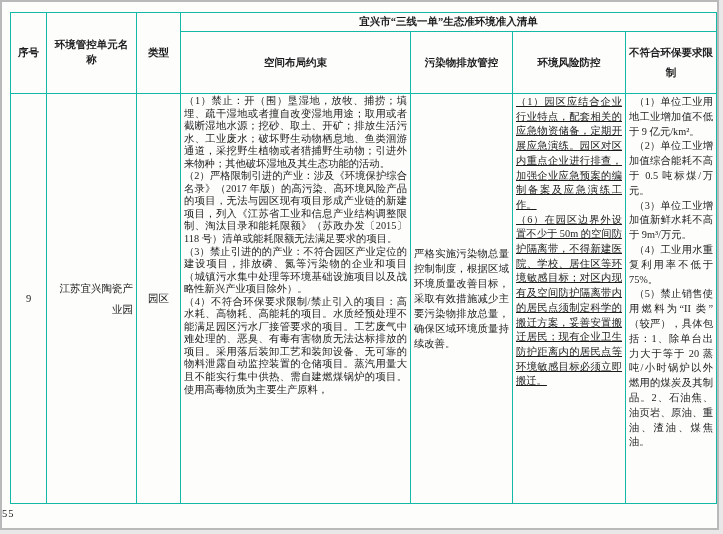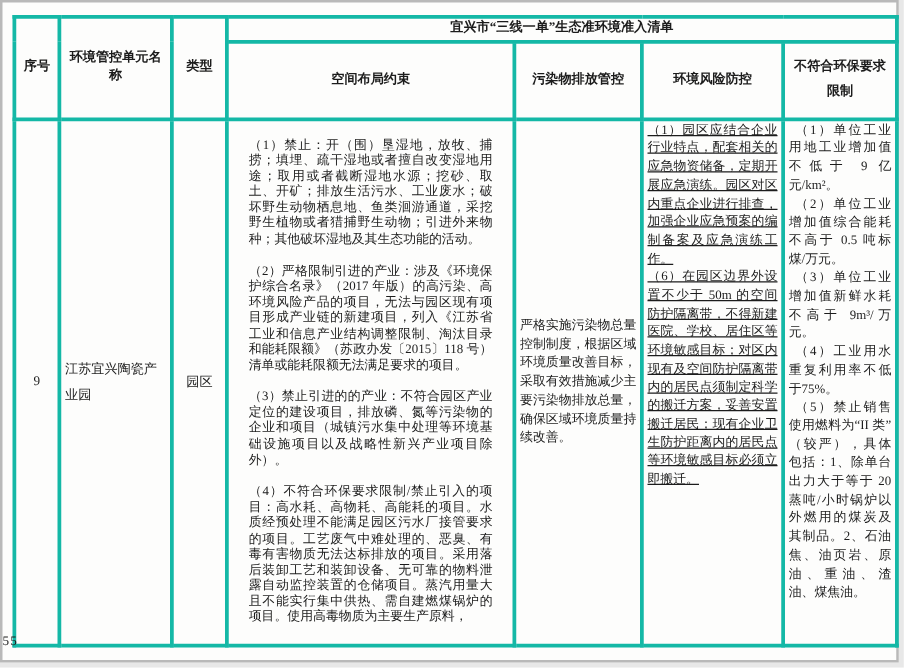--- a/index.html
+++ b/index.html
@@ -18,21 +18,21 @@
     box-sizing:border-box;
   }
   table.main{
     position:absolute;left:8px;top:10px;
     width:706px;
     border-collapse:collapse;
     table-layout:fixed;
     border:1.6px solid #2a2a2a;
   }
   table.main th, table.main td{
-    border:3px solid #14b8a6;
+    border:1px solid #14b8a6;
     box-sizing:border-box;
     overflow:hidden;
     padding:1px 3px;
   }
   th{
     font-weight:bold;
     font-size:10.5px;
     text-align:center;
     vertical-align:middle;
     line-height:1.9;
@@ -41,32 +41,32 @@
     height:19px;
     line-height:1.4;
     padding:0;
   }
   .subhead-row th{height:62px;}
   td.c-index, td.c-type{
     text-align:center;vertical-align:middle;
     font-size:10.5px;
   }
   td.c-name{
-    text-align:left;vertical-align:middle;
+    text-align:right;vertical-align:middle;
     font-size:10.5px;line-height:2.0;
     padding:0 8px;
   }
   td.body-cell{height:410px;}
   td.c-spatial{
     vertical-align:top;
     font-size:10.3px;line-height:12.55px;
     text-align:justify;
     padding:3px 5px;
   }
-  td.c-spatial p{margin:13px;text-align:justify;text-justify:inter-ideograph;}
+  td.c-spatial p{margin:0;text-align:justify;text-justify:inter-ideograph;}
   td.c-pollution{
     vertical-align:middle;
     font-size:10.3px;line-height:15px;
     text-align:justify;
     padding:2px 6px 30px 6px;
   }
   td.c-risk{
     vertical-align:top;
     font-size:10.3px;line-height:14.7px;
     text-align:justify;

